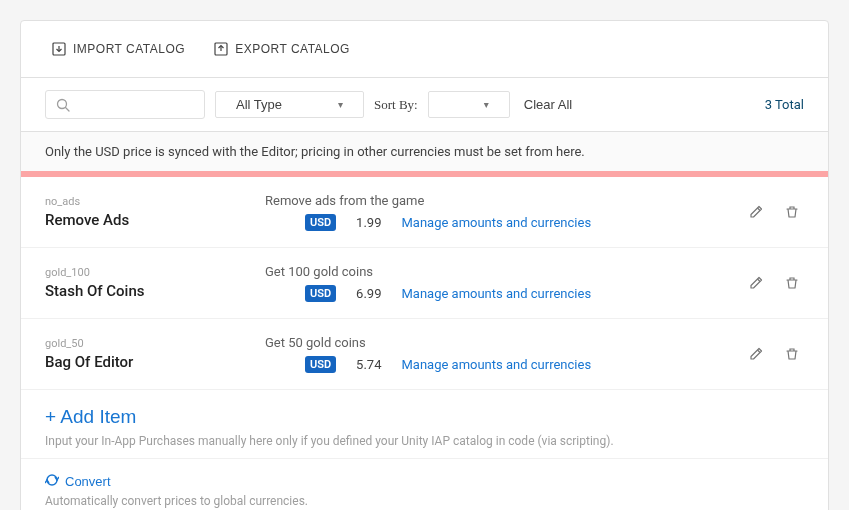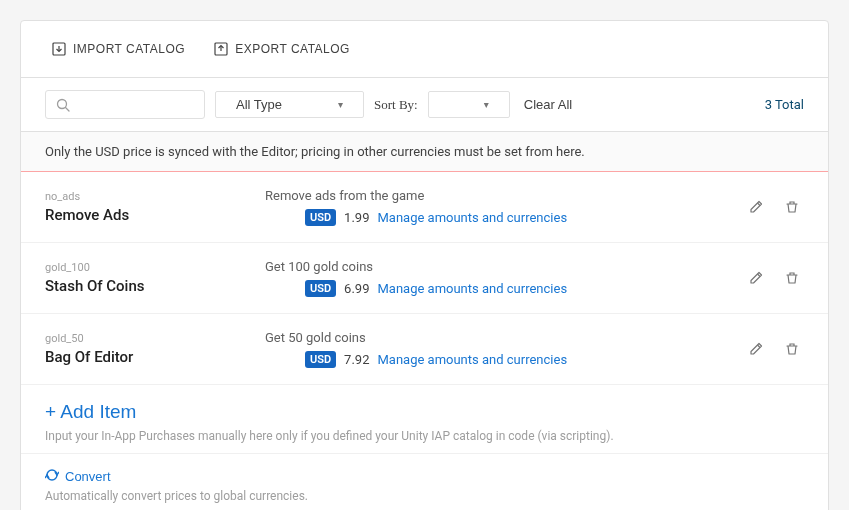--- a/index.html
+++ b/index.html
@@ -114,21 +114,21 @@
     }
     .total-count {
       margin-left: auto;
       font-size: 13px;
       color: #0c4a6e;
     }
     .info-bar {
       padding: 12px 24px;
       font-size: 13px;
       color: #424242;
-      border-bottom: 1px solid #fca5a5;
+      border-bottom: 6px solid #fca5a5;
       background: #fafafa;
     }
     .items-list {
       padding: 0;
     }
     .item-row {
       display: flex;
       align-items: center;
       padding: 16px 24px;
       border-bottom: 1px solid #f0f0f0;
@@ -151,21 +151,21 @@
       flex: 1;
     }
     .item-description {
       font-size: 13px;
       color: #616161;
       margin-bottom: 6px;
     }
     .item-price-row {
       display: flex;
       align-items: center;
-      gap: 8px;
+      gap: 20px;
       padding-left: 40px;
     }
     .usd-badge {
       background: #1565c0;
       color: #fff;
       font-size: 11px;
       font-weight: 600;
       padding: 2px 5px;
       border-radius: 3px;
     }
@@ -384,21 +384,21 @@
     </div>
       <div class="item-row">
       <div class="item-left">
         <div class="item-id">gold_50</div>
         <div class="item-name">Bag Of Editor</div>
       </div>
       <div class="item-middle">
         <div class="item-description">Get 50 gold coins</div>
         <div class="item-price-row">
           <span class="usd-badge">USD</span>
-          <span class="item-price-value">7.92</span>
+          <span class="item-price-value">5.74</span>
           <a class="manage-link">Manage amounts and currencies</a>
         </div>
       </div>
       <div class="item-actions">
         <button class="action-btn" title="Edit">
           <svg width="16" height="16" viewBox="0 0 16 16" fill="none">
             <path d="M11 2.5l2.5 2.5-8 8H3v-2.5l8-8z" stroke="#757575" stroke-width="1.2" fill="none" stroke-linejoin="round"></path>
             <line x1="9.5" y1="4" x2="12" y2="6.5" stroke="#757575" stroke-width="1.2"></line>
           </svg>
         </button>

